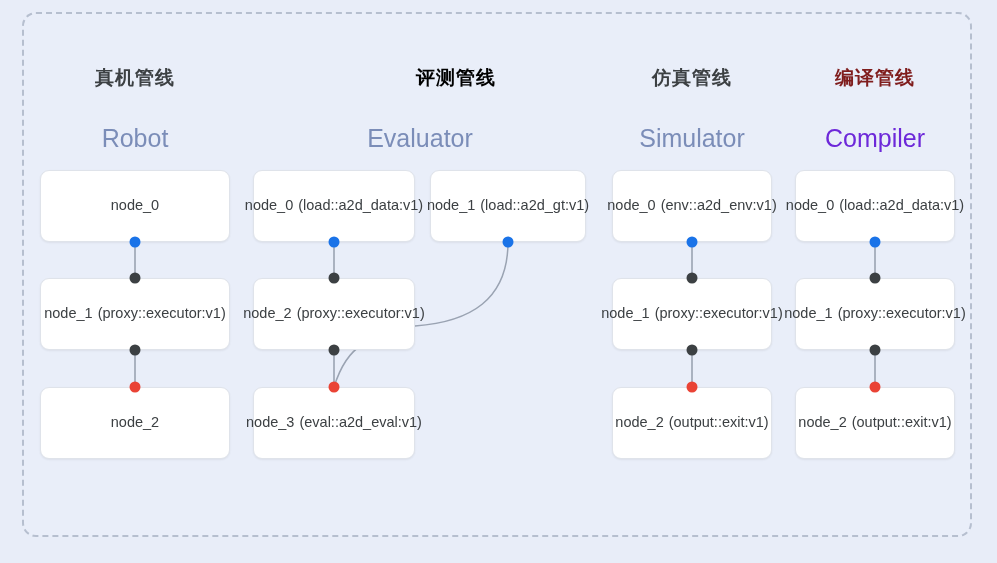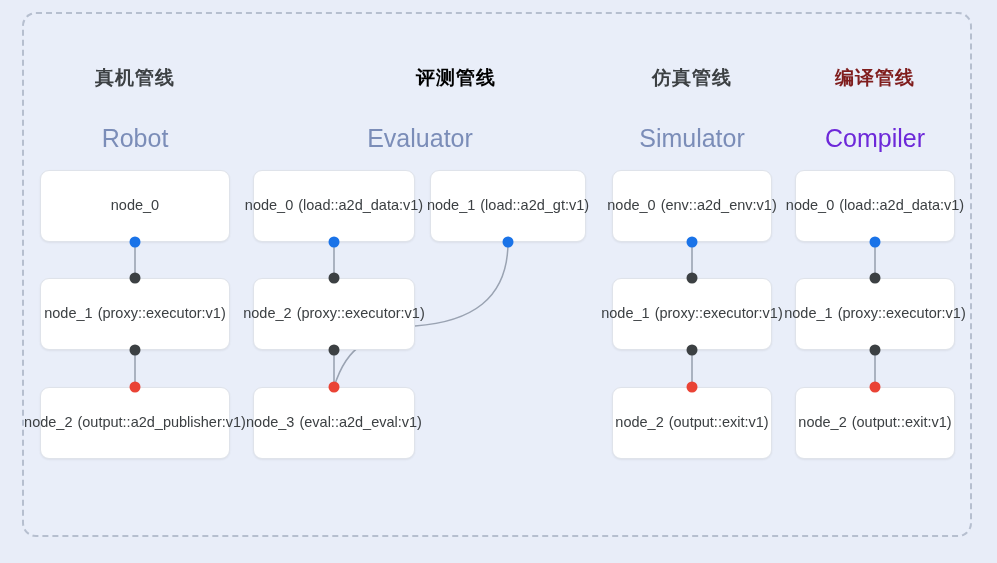--- a/index.html
+++ b/index.html
@@ -138,21 +138,20 @@
   <div id="nodes-layer">
       <div class="node" style="left: 40px; top: 170px; width: 190px; height: 72px; background: rgb(255, 255, 255); border-color: rgb(223, 227, 234);">
         <div class="node-name">node_0</div>
       </div>
       <div class="node" style="left: 40px; top: 278px; width: 190px; height: 72px; background: rgb(255, 255, 255); border-color: rgb(223, 227, 234);">
         <div class="node-name">node_1</div>
         <div class="node-type">(proxy::executor:v1)</div>
       </div>
       <div class="node" style="left: 40px; top: 387px; width: 190px; height: 72px; background: rgb(255, 255, 255); border-color: rgb(223, 227, 234);">
         <div class="node-name">node_2</div>
-        <div class="node-type">(output::a2d_publisher:v1)</div>
       </div>
       <div class="node" style="left: 253px; top: 170px; width: 162px; height: 72px; background: rgb(255, 255, 255); border-color: rgb(223, 227, 234);">
         <div class="node-name">node_0</div>
         <div class="node-type">(load::a2d_data:v1)</div>
       </div>
       <div class="node" style="left: 430px; top: 170px; width: 156px; height: 72px; background: rgb(255, 255, 255); border-color: rgb(223, 227, 234);">
         <div class="node-name">node_1</div>
         <div class="node-type">(load::a2d_gt:v1)</div>
       </div>
       <div class="node" style="left: 253px; top: 278px; width: 162px; height: 72px; background: rgb(255, 255, 255); border-color: rgb(223, 227, 234);">

